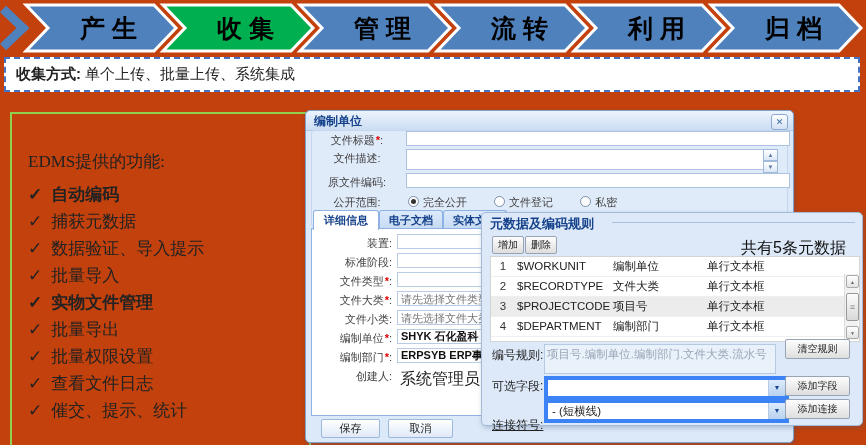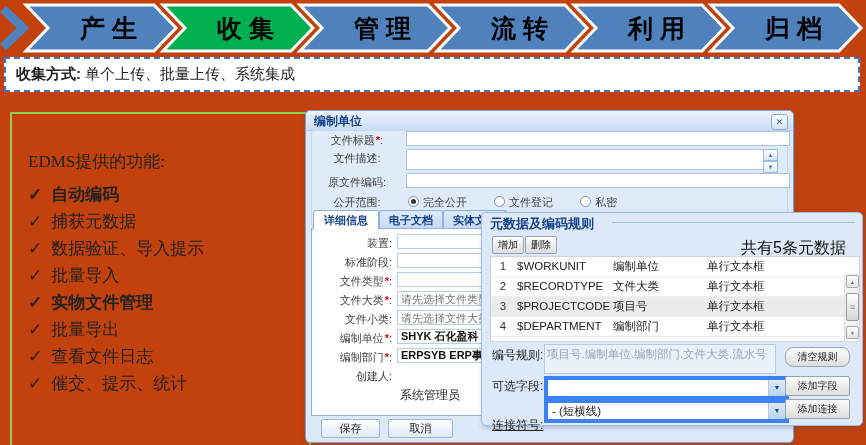--- a/index.html
+++ b/index.html
@@ -54,21 +54,21 @@
   .tab.active{background:#fff;height:19px;z-index:2;}
   .tabcontent{position:absolute;left:5px;top:117px;width:475px;height:186px;background:#fff;
               border:1px solid #8db2e3;}
   .drow{position:absolute;height:17px;font-size:11px;}
   .dlabel{position:absolute;left:0;width:80px;text-align:right;color:#3f3f3f;top:2px;}
   .dlabel::after{content:":";}
   .dfield{position:absolute;left:85px;top:0;width:250px;height:13px;border:1px solid #b9cce6;background:#fff;
           font-size:11px;padding:0 3px;font-family:inherit;}
   .dfield.ph{color:#999;}
   .dfield.bv{font-weight:bold;color:#111;}
-  .dtext{position:absolute;left:88px;top:20px;font-size:12px;color:#222;}
+  .dtext{position:absolute;left:88px;top:2px;font-size:16px;color:#222;}
   .fbtn{position:absolute;height:17px;border:1px solid #9cb8dc;border-radius:2px;font-size:11px;color:#222;
         background:linear-gradient(#ffffff,#dfe9f6);display:flex;align-items:center;justify-content:center;cursor:pointer;}
 
   
   .panel{position:absolute;left:481px;top:212px;width:380px;height:212px;background:#dde9f8;
          border:1px solid #a3bbd9;border-radius:5px;box-shadow:1px 2px 5px rgba(60,90,130,.3);}
   .legend{position:absolute;left:8px;top:2px;font-size:13px;font-weight:bold;color:#15428b;}
   .legline{position:absolute;left:130px;right:7px;top:9px;height:1px;background:#a8c0dc;}
   .pbtn{position:absolute;height:16px;border:1px solid #98a3b3;border-radius:2px;font-size:10px;color:#222;
         background:linear-gradient(#fdfdfd,#dedede);display:flex;align-items:center;justify-content:center;cursor:pointer;}
@@ -137,20 +137,21 @@
 
   <div class="features">
     <h3>EDMS提供的功能:</h3>
     <ul>
       <li class="b"><span class="chk">✓</span><span>自动编码</span></li>
       <li><span class="chk">✓</span><span>捕获元数据</span></li>
       <li><span class="chk">✓</span><span>数据验证、导入提示</span></li>
       <li><span class="chk">✓</span><span>批量导入</span></li>
       <li class="b"><span class="chk">✓</span><span>实物文件管理</span></li>
       <li><span class="chk">✓</span><span>批量导出</span></li>
+      <li><span class="chk">✓</span><span>批量权限设置</span></li>
       <li><span class="chk">✓</span><span>查看文件日志</span></li>
       <li><span class="chk">✓</span><span>催交、提示、统计</span></li>
     </ul>
   </div>
 
   <div class="dialog">
     <div class="titlebar">
       <span>编制单位</span>
     </div>
     <div class="closebtn">
@@ -284,21 +285,21 @@
             <span>≡</span>
           </div>
         <div class="sarr" style="bottom:1px;top:auto;">
             <span>▼</span>
           </div>
       </div>
     </div>
 
     <div class="plabel" style="top:134px;"><span>编号规则</span></div>
     <textarea class="ruleta" placeholder="项目号.编制单位.编制部门.文件大类.流水号" style=""></textarea>
-    <div class="pbtn" style="left:303px;top:134px;width:63px;height:18px;border-radius:8px;">
+    <div class="pbtn" style="left:303px;top:126px;width:63px;height:18px;">
         <span>清空规则</span>
       </div>
 
     <div class="plabel" style="top:165px;"><span>可选字段</span></div>
     <div class="select" style="top:163px;">
       <span></span>
       <span class="dd">
           <span>▼</span>
         </span>
     </div>

